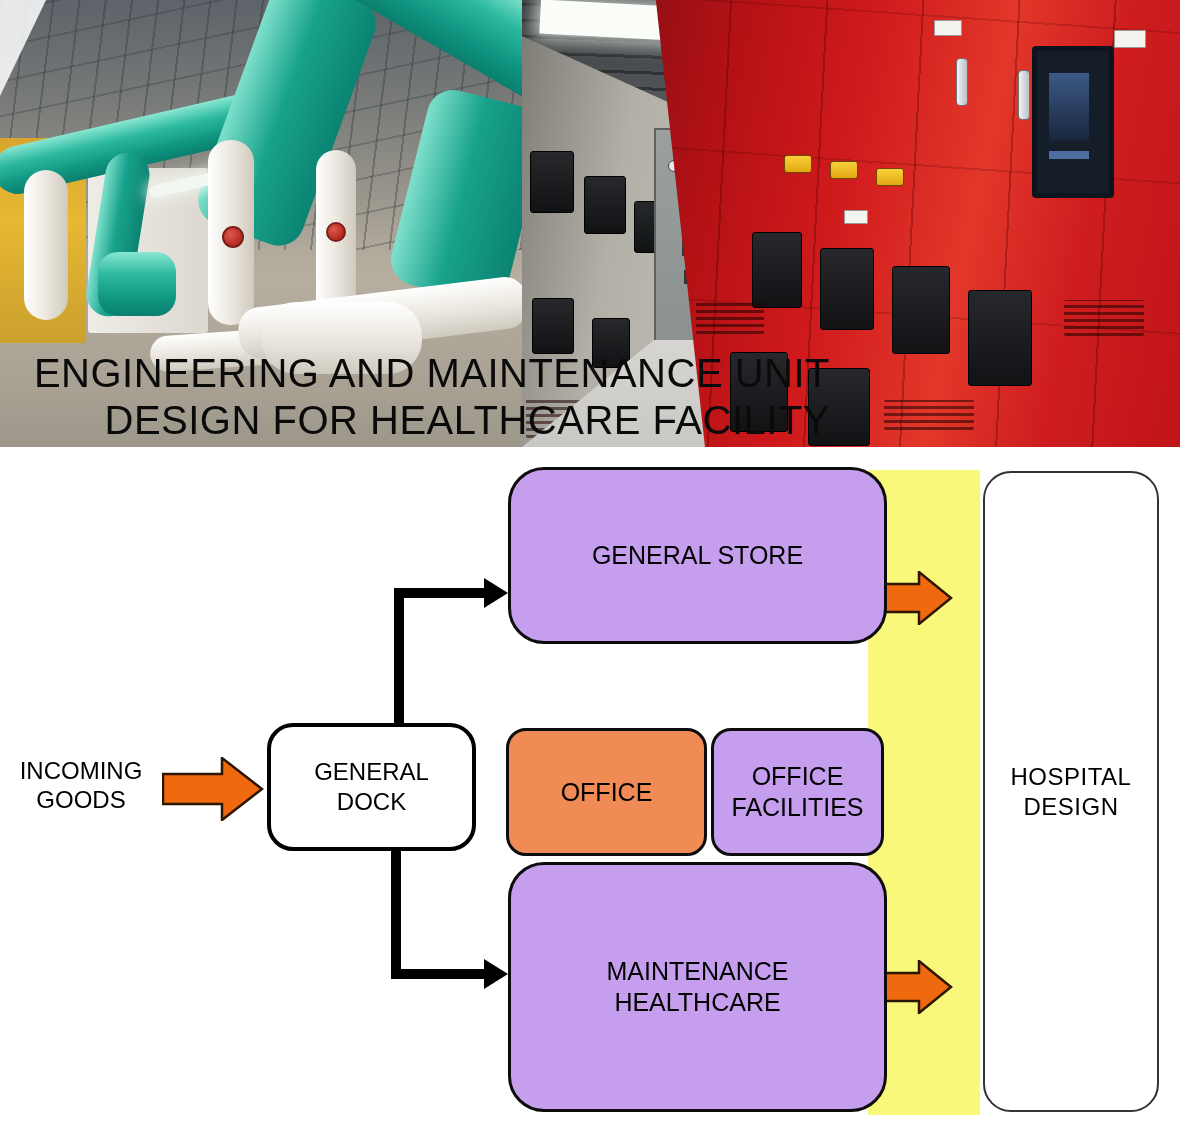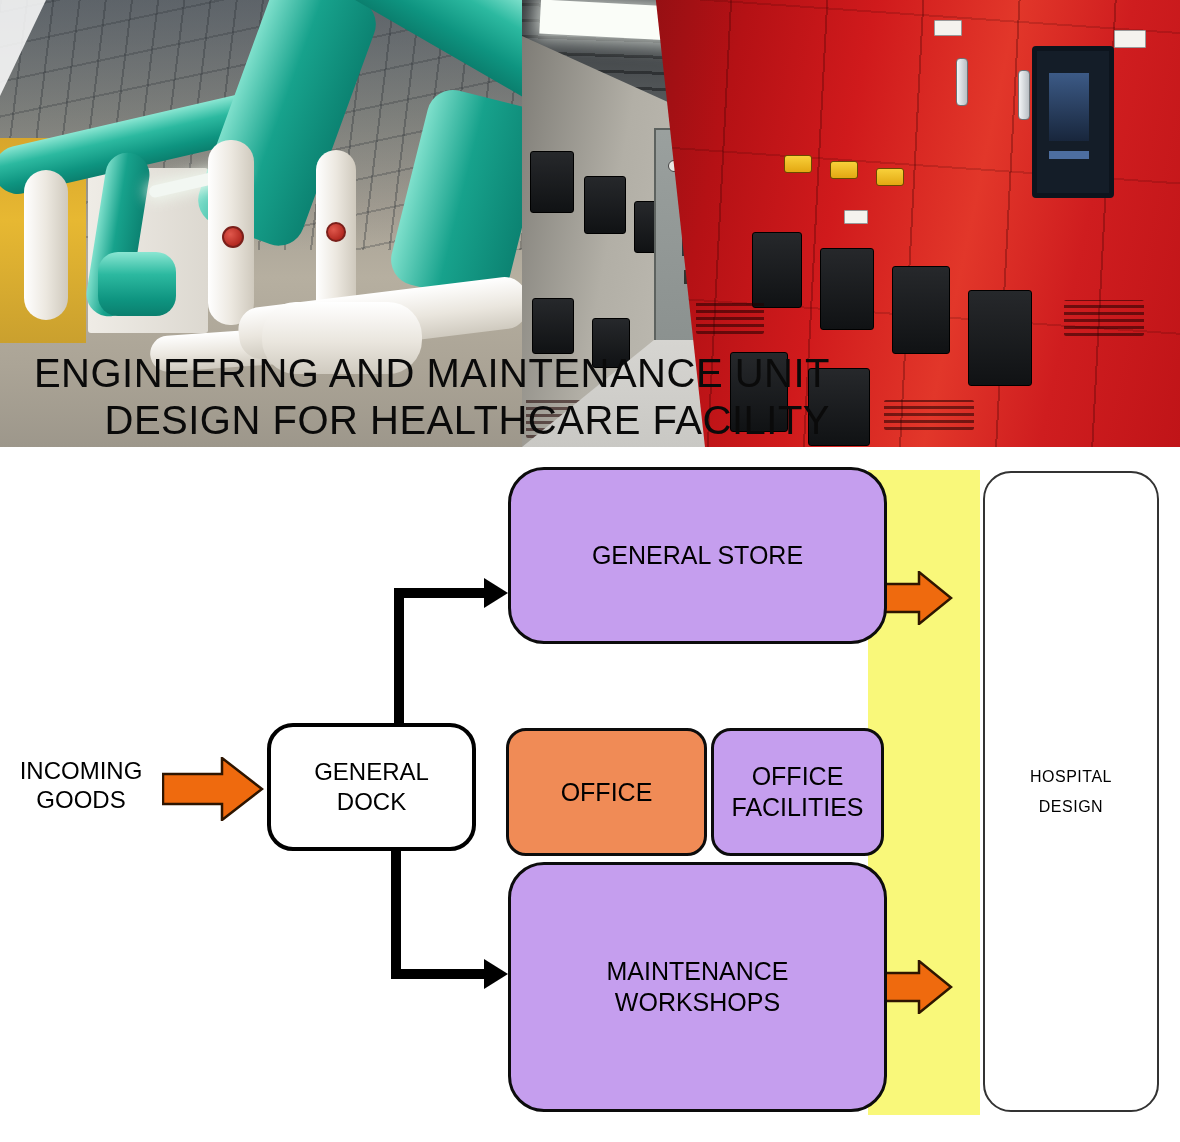--- a/index.html
+++ b/index.html
@@ -43,21 +43,21 @@
     position:absolute;display:flex;align-items:center;justify-content:center;
     text-align:center;font-size:25px;line-height:31px;color:#000;box-sizing:border-box;
   }
   .purple{background:#C59EEE;border:3px solid #0c0c0c;}
   .big-box{border-radius:36px;}
   .general-store{left:508px;top:467px;width:379px;height:177px;}
   .office{left:506px;top:728px;width:201px;height:128px;background:#F08B56;border:3px solid #0c0c0c;border-radius:20px;}
   .staff{left:711px;top:728px;width:173px;height:128px;border-radius:20px;}
   .maintenance{left:508px;top:862px;width:379px;height:250px;}
   .loading-dock{left:267px;top:723px;width:209px;height:128px;background:#ffffff;border:4px solid #000;border-radius:26px;font-size:24px;line-height:30px;}
-  .hospital{left:983px;top:471px;width:176px;height:641px;background:#ffffff;border:2px solid #333;border-radius:28px;font-size:16px;line-height:30px;letter-spacing:.5px;}
+  .hospital{left:983px;top:471px;width:176px;height:641px;background:#ffffff;border:2px solid #333;border-radius:28px;font-size:24px;line-height:30px;letter-spacing:.5px;}
   .incoming{left:0;top:756px;width:162px;font-size:24px;line-height:29px;text-align:center;position:absolute;}
 
   .conn{position:absolute;background:#000;}
   .conn-head{position:absolute;width:0;height:0;
     border-top:15px solid transparent;border-bottom:15px solid transparent;border-left:24px solid #000;}
 </style>
 </head>
 <body>
 
 <div class="screen">
@@ -192,21 +192,21 @@
   <div class="node purple staff">
     <div class="lbl">
       <div>OFFICE</div>
       <div>FACILITIES</div>
     </div>
   </div>
 
   <div class="node purple big-box maintenance">
     <div class="lbl">
       <div>MAINTENANCE</div>
-      <div>WORKSHOPS</div>
+      <div>HEALTHCARE</div>
     </div>
   </div>
 
   <div class="node hospital">
     <div class="lbl">
       <div>HOSPITAL</div>
       <div>DESIGN</div>
     </div>
   </div>
 

